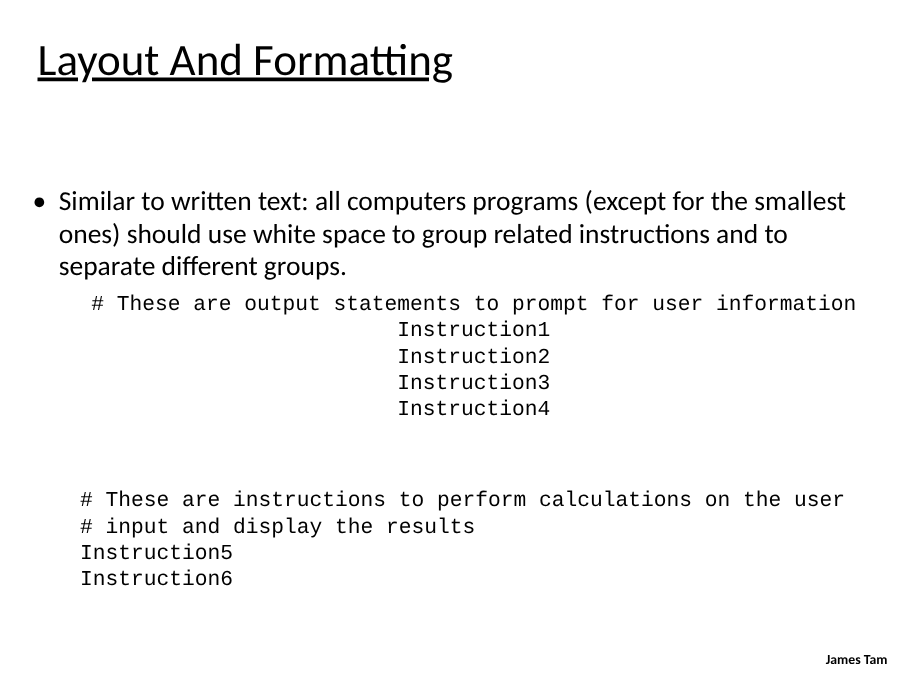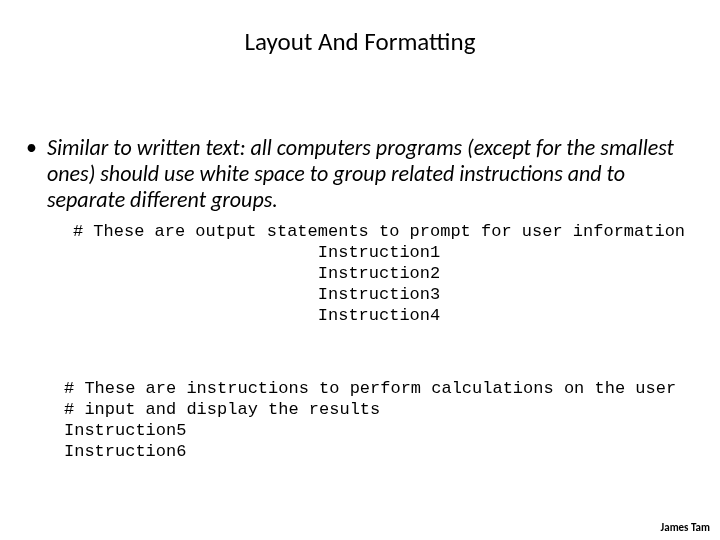--- a/index.html
+++ b/index.html
@@ -11,42 +11,42 @@
       color: #000;
       position: relative;
       overflow: hidden;
     }
     .slide {
       width: 100%;
       height: 100%;
       padding: 20px 30px 0 30px;
     }
     .title {
-      text-align: center;
-      font-size: 25px;
+      text-align: left;
+      font-size: 36px;
       font-weight: 400;
       margin-top: 6px;
       margin-bottom: 78px;
+      text-decoration: underline;
     }
     .bullet-row {
       display: flex;
       align-items: flex-start;
       margin-left: 0px;
     }
     .bullet-dot {
       font-size: 22px;
       line-height: 26px;
       margin-right: 10px;
       margin-left: -4px;
     }
     .bullet-text {
       font-size: 22px;
       line-height: 26px;
       font-weight: 400;
-      font-style: italic;
     }
     .code-block {
       font-family: "Courier New", Courier, monospace;
       font-size: 17px;
       line-height: 21px;
       margin-left: 38px;
       margin-top: 8px;
       white-space: pre;
       text-align: center;
     }

